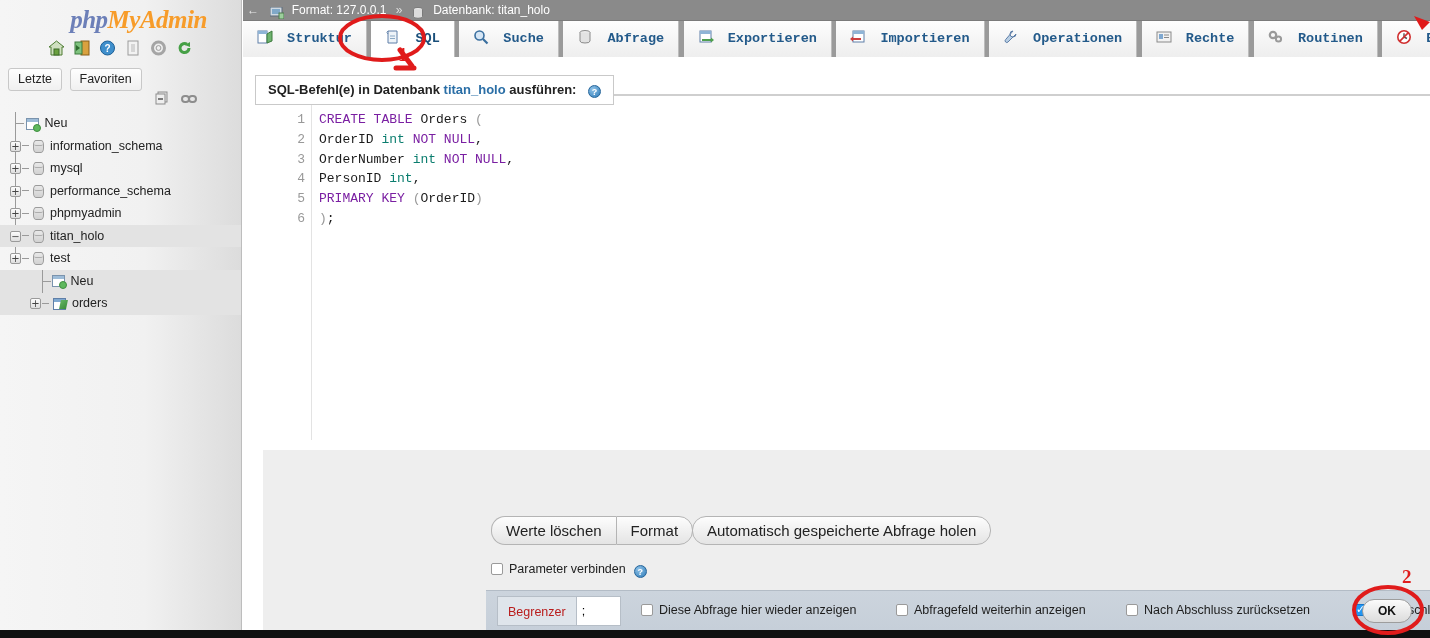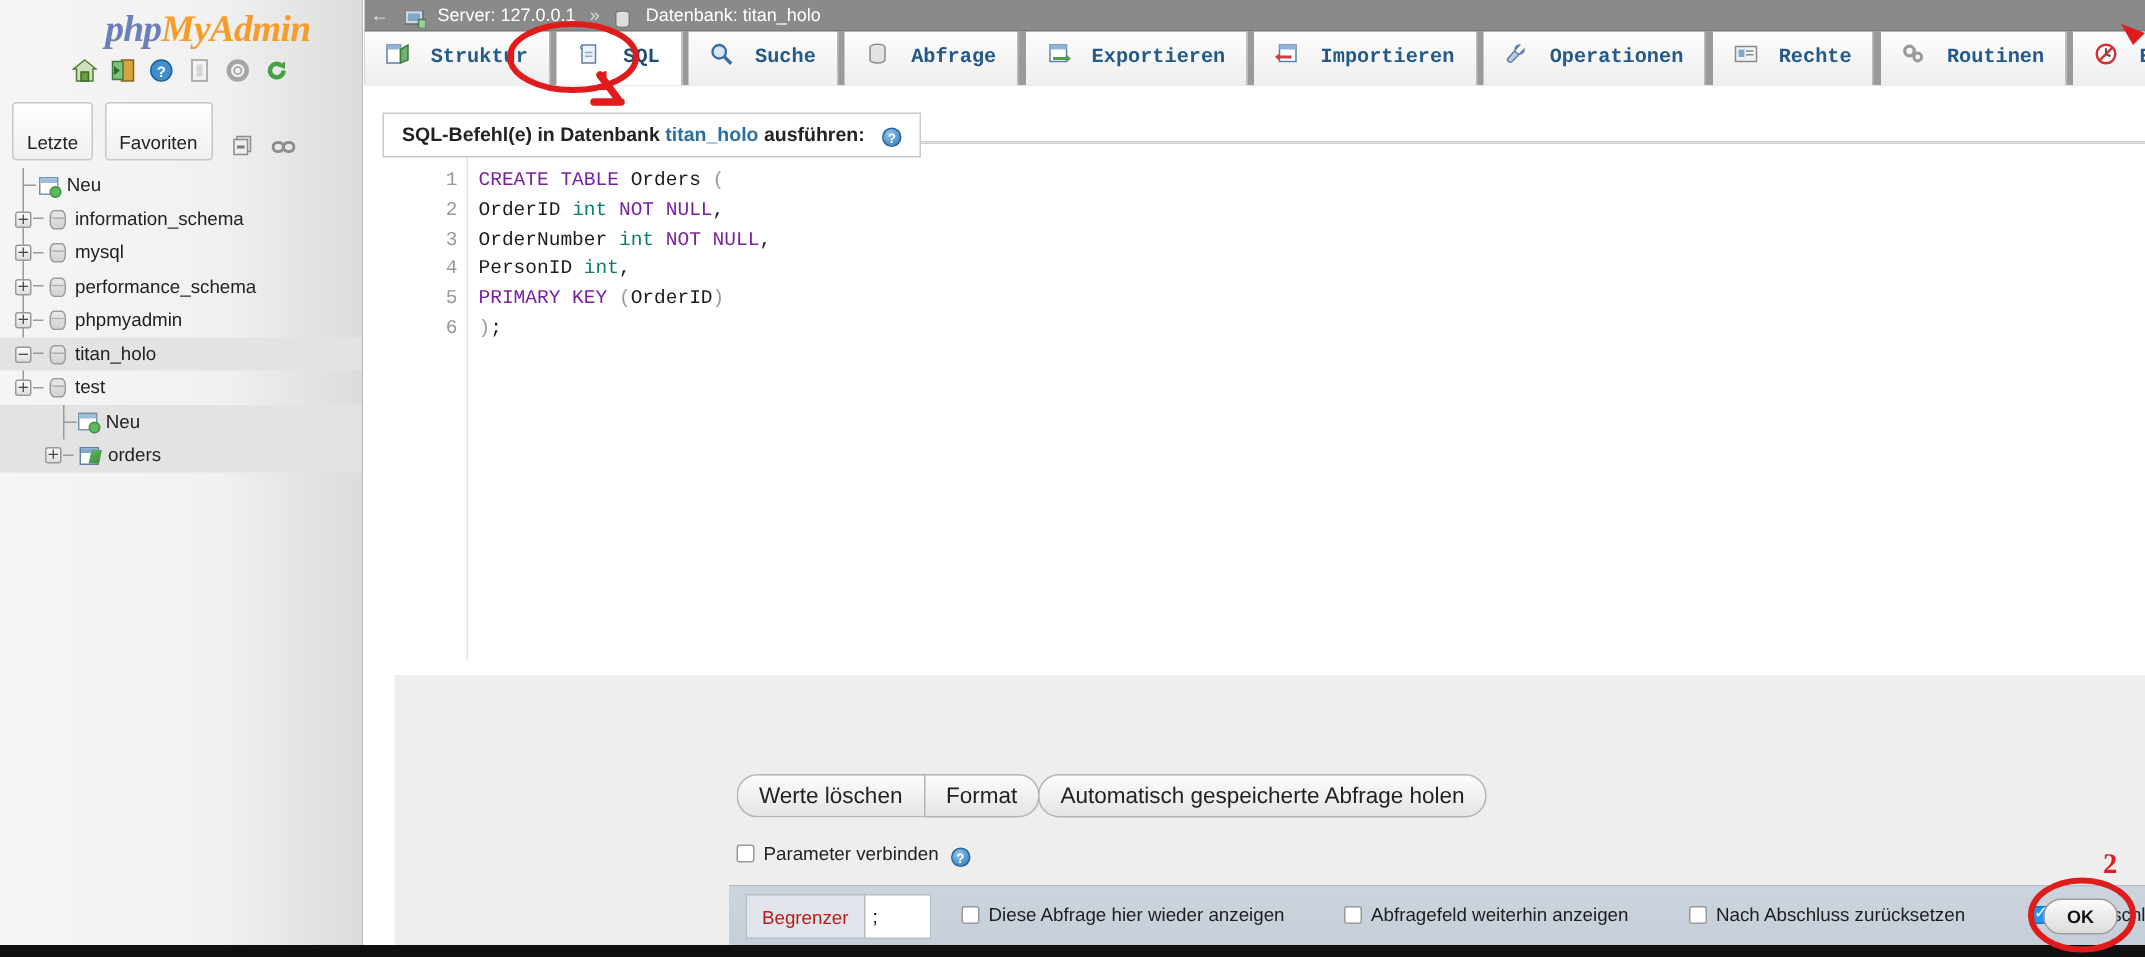--- a/index.html
+++ b/index.html
@@ -25,21 +25,21 @@
     font-style: italic; font-weight: bold;
     font-size: 25px; letter-spacing: -0.5px;
   }
   .pma-logo .php { color:#6c7fb8;margin-left:36px; }
   .pma-logo .my { color:#f79c2a; }
   .pma-logo .admin { color:#f79c2a; }
   .logo-icons { text-align:center; margin-top:4px; height:18px; line-height:18px; }
   .logo-icons .ic { display:inline-block; width:17px; height:16px; margin:0 2px; vertical-align:middle; position:relative; }
   .tabs-small { margin: 12px 0 0 8px; }
   .mini-tab {
-    display:inline-block; padding:19px 9px 4px 9px; font-size:12.5px; color:#222;
+    display:inline-block; padding:3px 9px 4px 9px; font-size:12.5px; color:#222;
     background: linear-gradient(to bottom,#fefefe,#f0f0f0);
     border:1px solid #c8c8c8; border-radius:3px; margin-right:3px;text-align:center;
   }
   .collapse-row { position:absolute; right:26px; top:90px; width:60px; height:20px; }
 
   
   #tree { position:absolute; left:0; top:112px; width:242px; font-size:12.5px; color:#222; }
   .tnode { position:relative; height:22.5px; line-height:22.5px; white-space:nowrap; padding-left:10px; }
   .tnode.sel { background:#e3e3e3; }
   .tnode .lbl { margin-left:2px; }
@@ -317,21 +317,21 @@
 
     <div id="breadcrumb">
       <span class="arrowback">←</span>
       <span class="bic">
         <svg width="14" height="12" viewBox="0 0 14 12">
             <rect x="0" y="0" width="12" height="9" fill="#cfd8e0" stroke="#5a6b7a"></rect>
             <rect x="2" y="2" width="8" height="5" fill="#7fa8c8"></rect>
             <rect x="9" y="6" width="5" height="6" fill="#9ccf9c" stroke="#4d7a4d"></rect>
           </svg>
       </span>
-      <span>Server: 127.0.0.1</span>
+      <span>Format: 127.0.0.1</span>
       <span class="sep">»</span>
       <span class="bic">
         <svg width="12" height="12" viewBox="0 0 12 12">
             <ellipse cx="6" cy="2.2" rx="4.5" ry="1.8" fill="#e6e6e6" stroke="#7a7a7a"></ellipse>
             <path d="M1.5 2.2 V9.5 A4.5 1.8 0 0 0 10.5 9.5 V2.2" fill="#dcdcdc" stroke="#7a7a7a"></path>
           </svg>
       </span>
       <span>Datenbank: titan_holo</span>
     </div>
 

